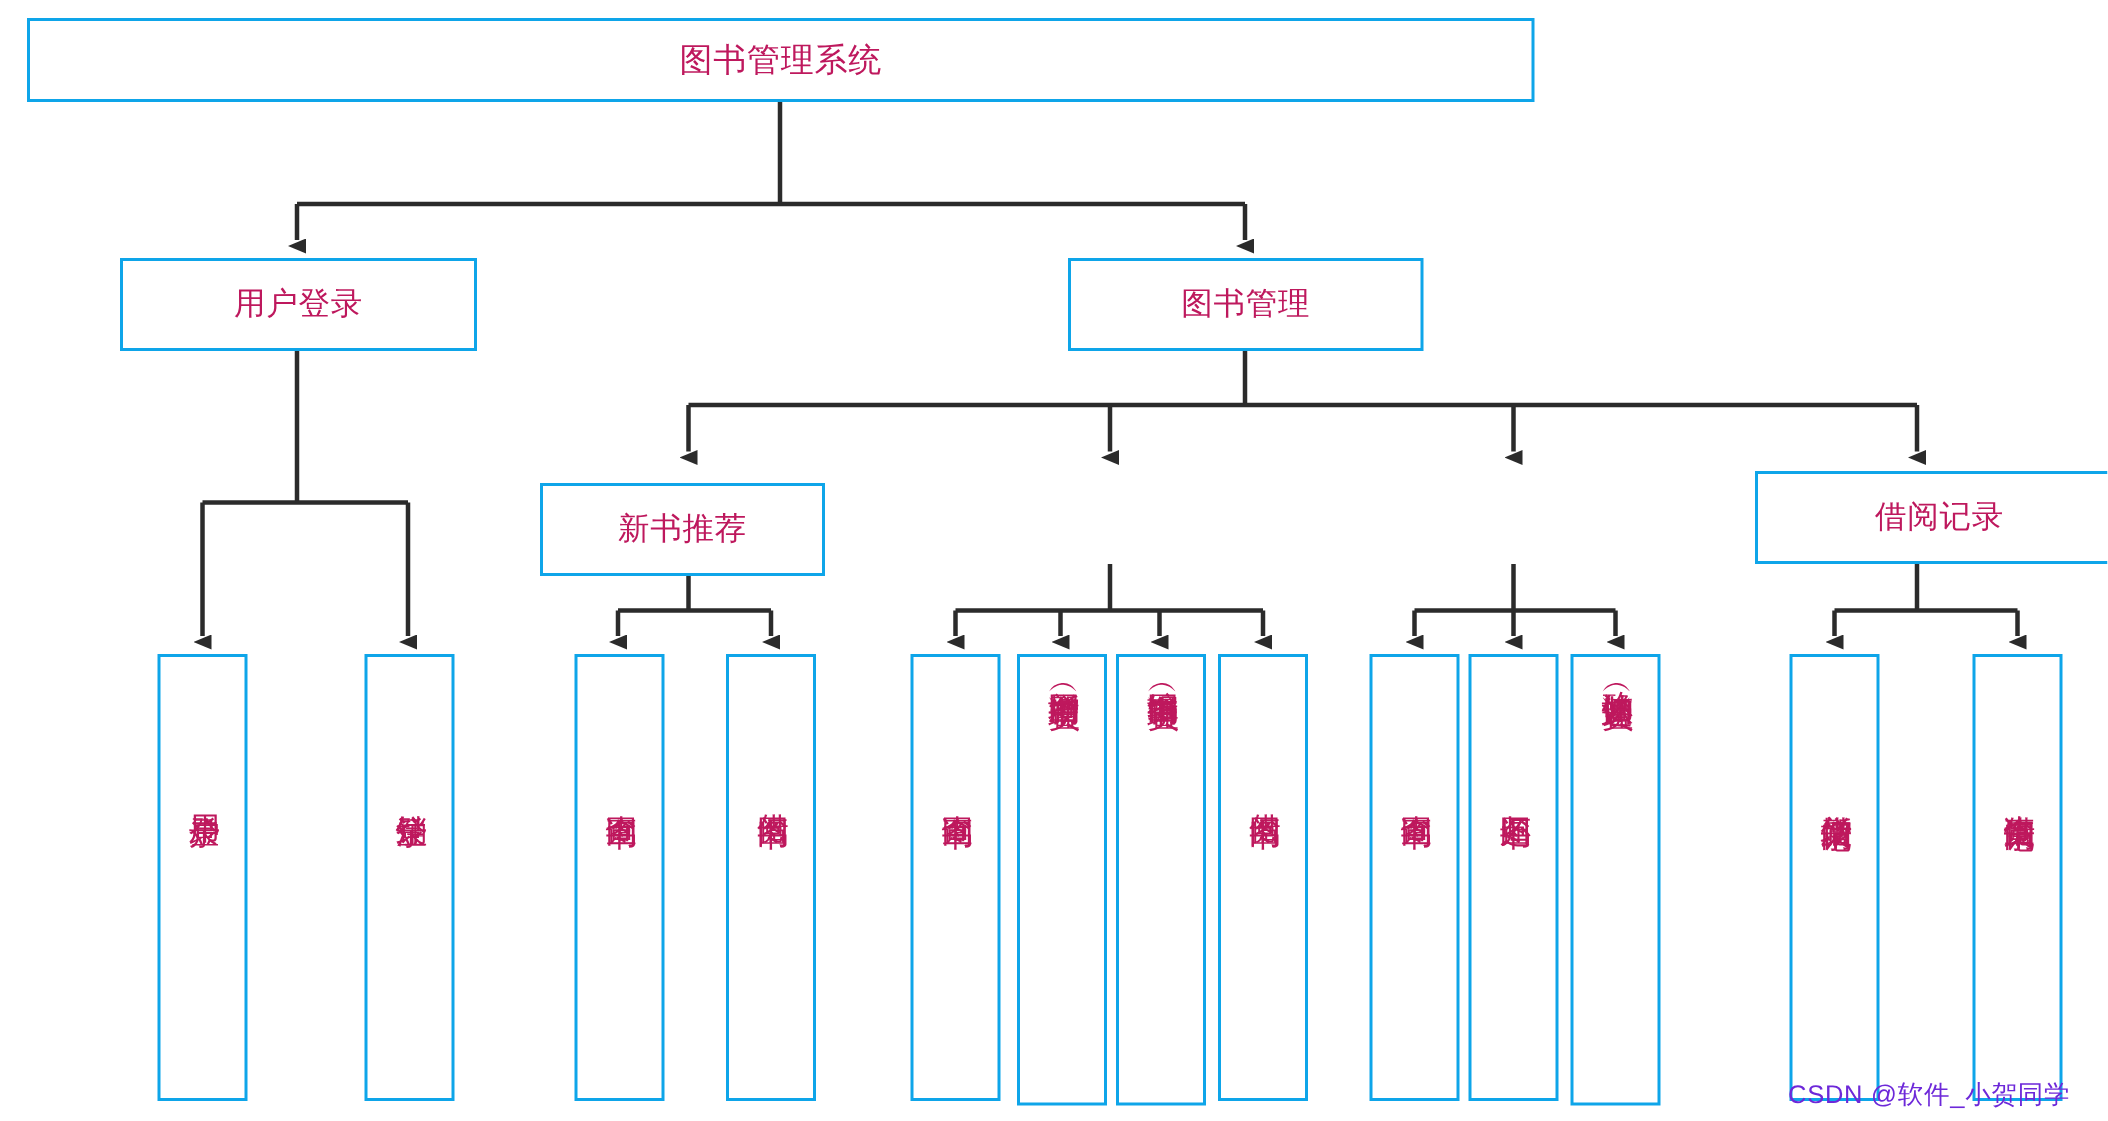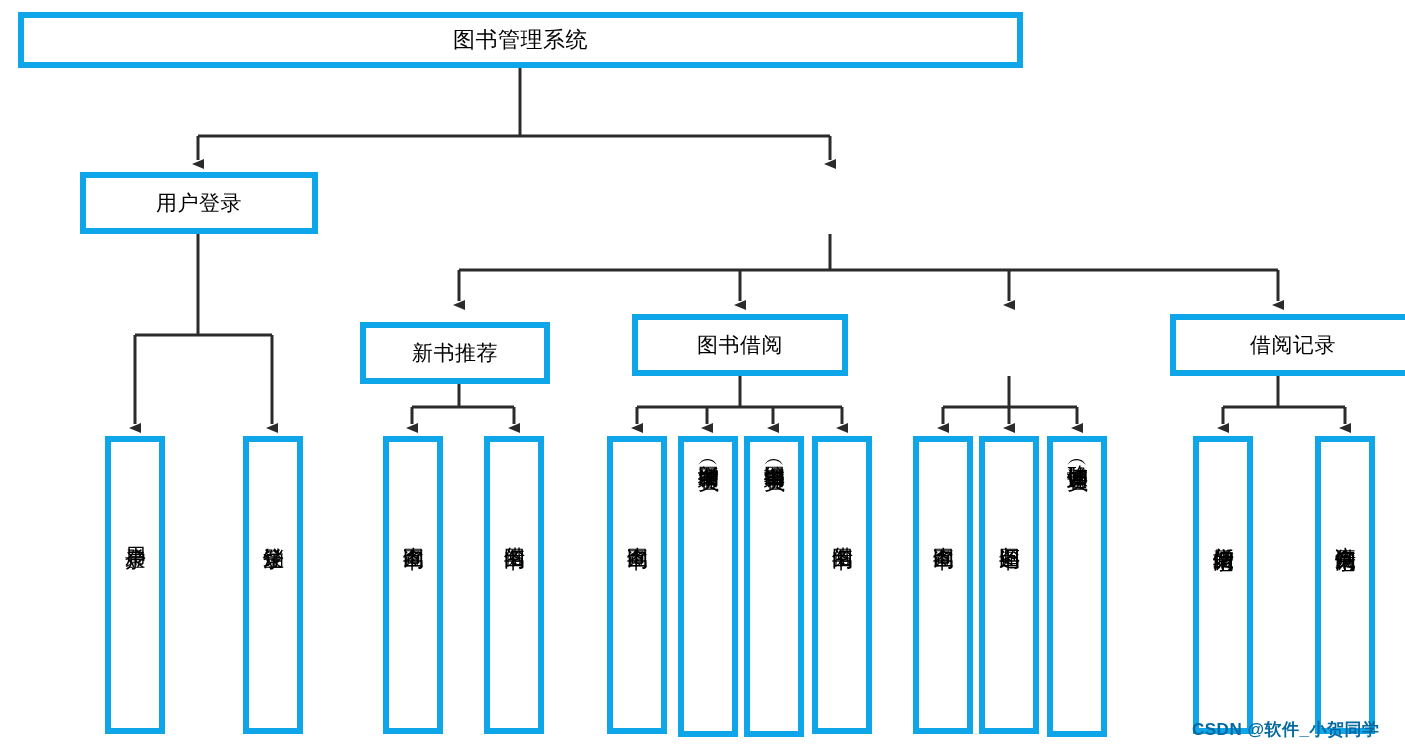--- a/index.html
+++ b/index.html
@@ -21,26 +21,26 @@
     position: absolute;
     left: 0;
     top: 0;
     width: 1405px;
     height: 747px;
     pointer-events: none;
   }
   .node {
     position: absolute;
     box-sizing: border-box;
-    border: 6px solid #0ea5e9;
+    border: 2px solid #0ea5e9;
     background: #ffffff;
     display: flex;
     align-items: center;
     justify-content: center;
-    color: #000000;
+    color: #be185d;
   }
   .node .label {
     display: block;
     text-align: center;
     line-height: 1.08;
   }
   .node.horiz .label {
     font-size: 21px;
     letter-spacing: 0.5px;
   }
@@ -63,24 +63,23 @@
   }
   .node.vert.mid .label {
     margin-top: 88px;
   }
   .node.vert.top .label {
     margin-top: 6px;
   }
   .watermark {
     position: absolute;
     font-size: 17px;
-    color: #0369a1;
+    color: #6d28d9;
     white-space: nowrap;
     letter-spacing: 0.5px;
-    font-weight: bold;
   }
 </style>
 </head>
 <body>
 
 <div id="canvas">
 
   <svg class="edges" viewBox="0 0 1405 747">
     <defs>
       <marker id="arrow" markerWidth="10" markerHeight="12" refX="1" refY="6" orient="auto" markerUnits="userSpaceOnUse">
@@ -131,26 +130,26 @@
     </g>
   </svg>
 
   <div class="node root horiz" style="left:18px; top:12px; width:1005px; height:56px;">
     <span class="label">图书管理系统</span>
   </div>
 
   <div class="node horiz" style="left:80px; top:172px; width:238px; height:62px;">
     <span class="label">用户登录</span>
   </div>
+  <div class="node horiz" style="left:712px; top:172px; width:237px; height:62px;">
+    <span class="label">图书管理</span>
+  </div>
 
   <div class="node horiz" style="left:360px; top:322px; width:190px; height:62px;">
     <span class="label">新书推荐</span>
-  </div>
-  <div class="node horiz" style="left:632px; top:314px; width:216px; height:62px;">
-    <span class="label">图书借阅</span>
   </div>
   <div class="node horiz" style="left:1170px; top:314px; width:246px; height:62px;">
     <span class="label">借阅记录</span>
   </div>
 
   <div class="node vert mid" style="left:105px; top:436px; width:60px; height:298px;">
     <span class="label">用户登录</span>
   </div>
   <div class="node vert mid" style="left:243px; top:436px; width:60px; height:298px;">
     <span class="label">注销登录</span>

